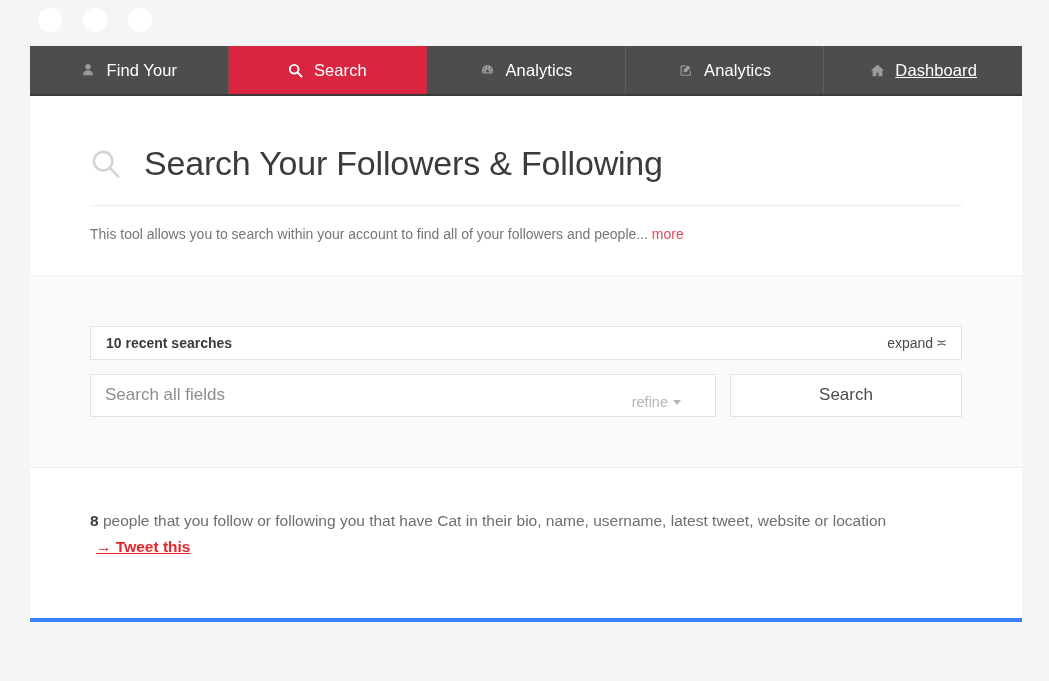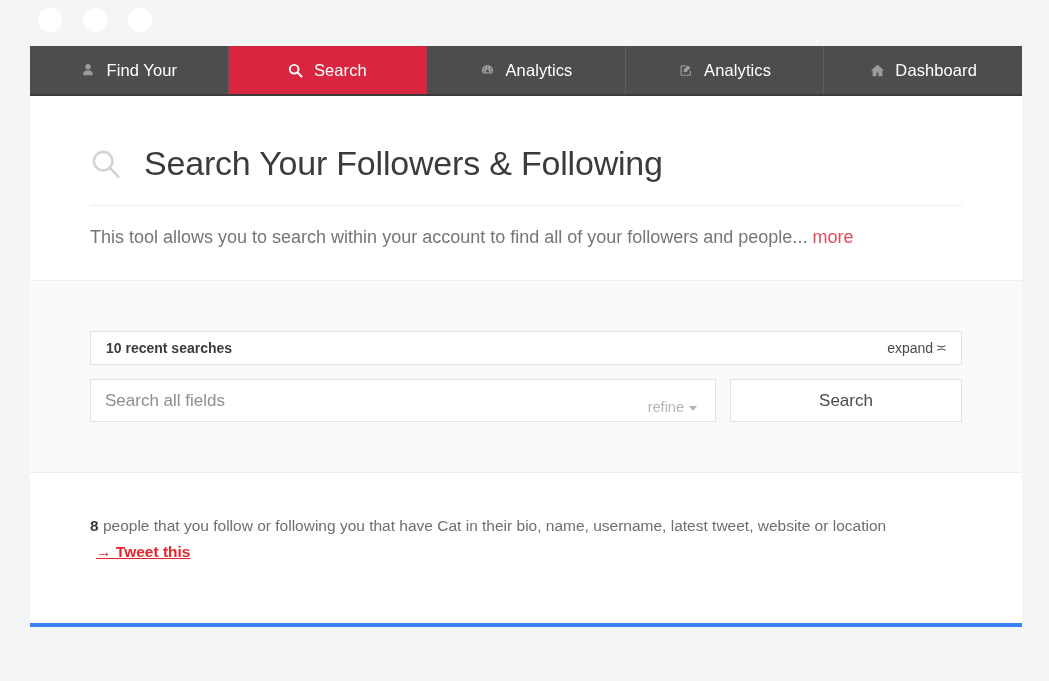--- a/index.html
+++ b/index.html
@@ -55,21 +55,21 @@
     justify-content: center;
     gap: 10px;
     color: #ffffff;
     font-size: 16.5px;
     letter-spacing: 0.1px;
     border-right: 1px solid #5e5e5e;
     cursor: pointer;
     user-select: none;
     position: relative;
   }
-  .nav-tab:last-child { border-right: none; }
+  .nav-tab:last-child { border-right: none; text-decoration: underline; }
   .nav-tab.active {
     background: #d9253f;
     border-right: 1px solid #d9253f;
   }
   .nav-tab .nav-icon {
     display: inline-flex;
     align-items: center;
     justify-content: center;
     width: 16px;
     height: 16px;
@@ -103,21 +103,21 @@
   .page-title {
     font-size: 34px;
     font-weight: 400;
     color: #3b3b3d;
     letter-spacing: -0.2px;
     white-space: nowrap;
   }
 
   .intro-text {
     margin-top: 19px;
-    font-size: 18px;
+    font-size: 14px;
     color: #75757a;
     line-height: 1.4;
   }
   .intro-more {
     color: #e04a5a;
     cursor: pointer;
     text-decoration: none;
   }
 
   
@@ -163,21 +163,21 @@
     gap: 14px;
     margin-top: 14px;
   }
   .search-field-wrap {
     flex: 1 1 auto;
     display: flex;
     align-items: center;
     height: 43px;
     background: #ffffff;
     border: 1px solid #e3e3e5;
-    padding: 0 4px 0 14px;
+    padding: 0 20px 0 14px;
   }
   .search-input {
     flex: 1 1 auto;
     border: none;
     outline: none;
     background: transparent;
     font-family: "Liberation Sans", sans-serif;
     font-size: 17px;
     color: #3b3b3d;
     height: 100%;

